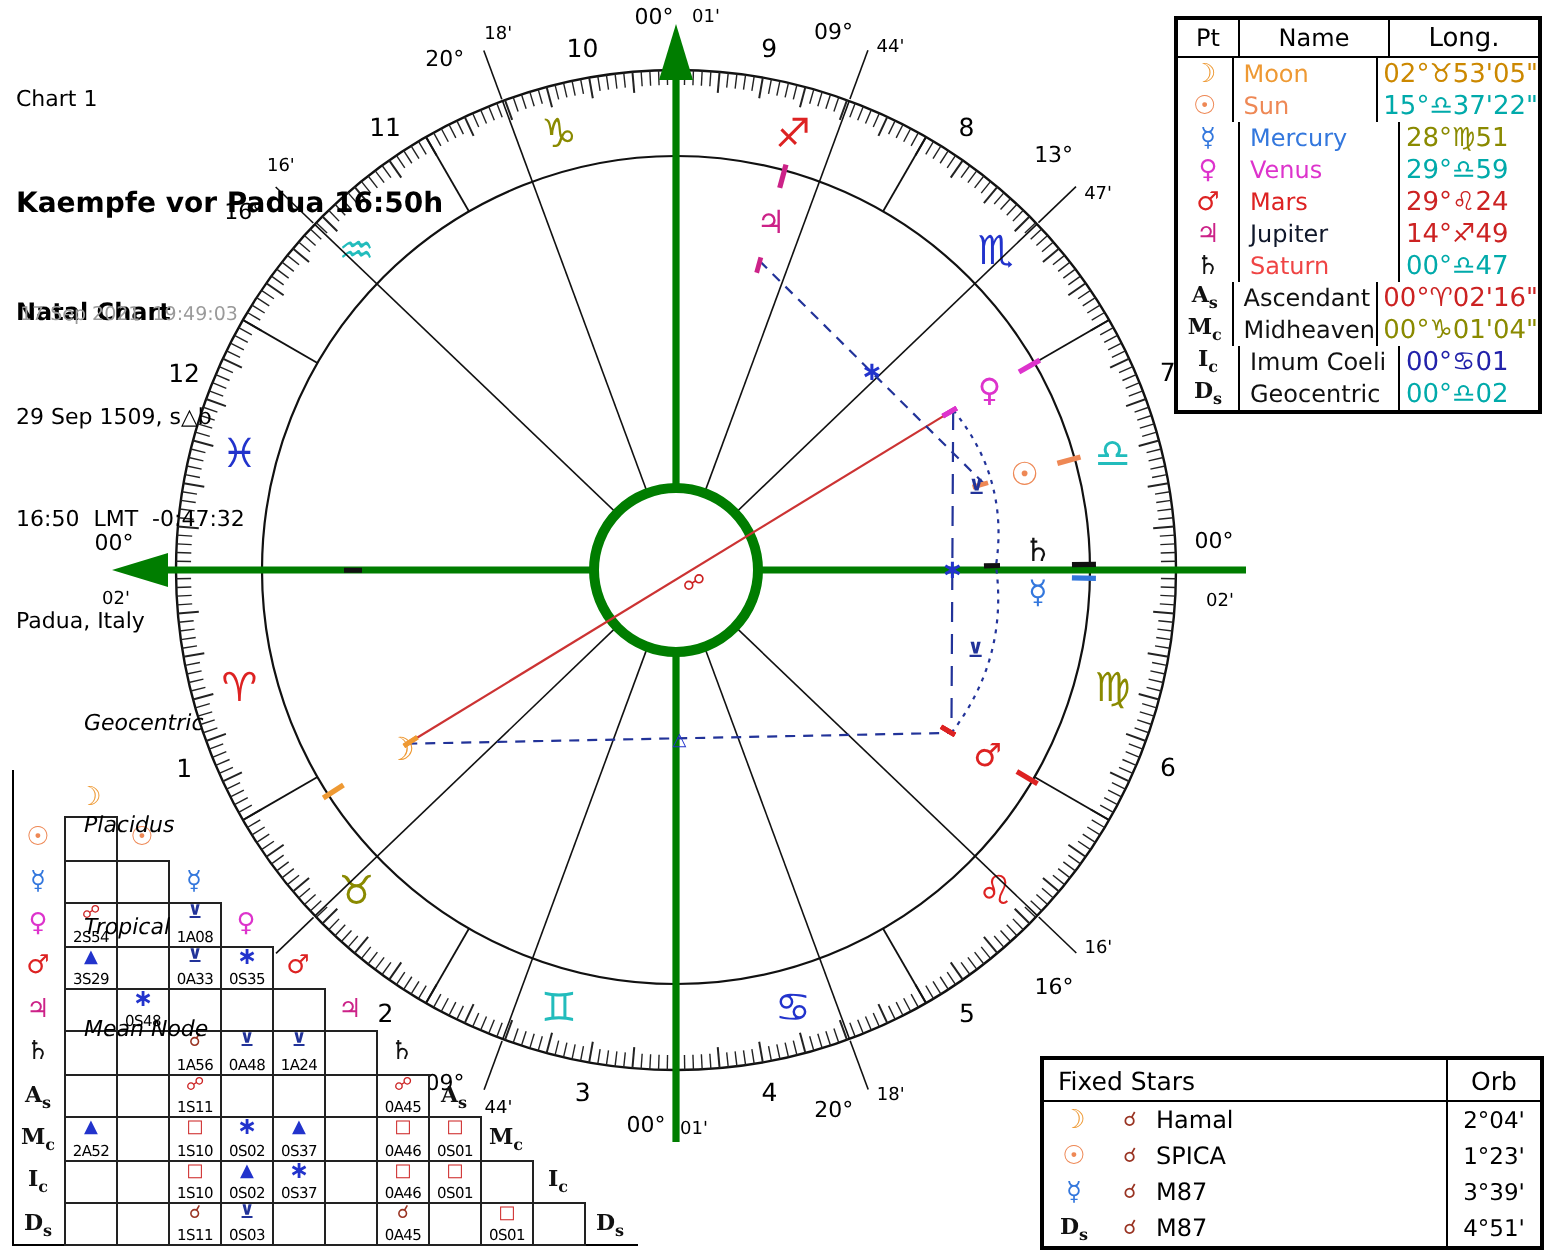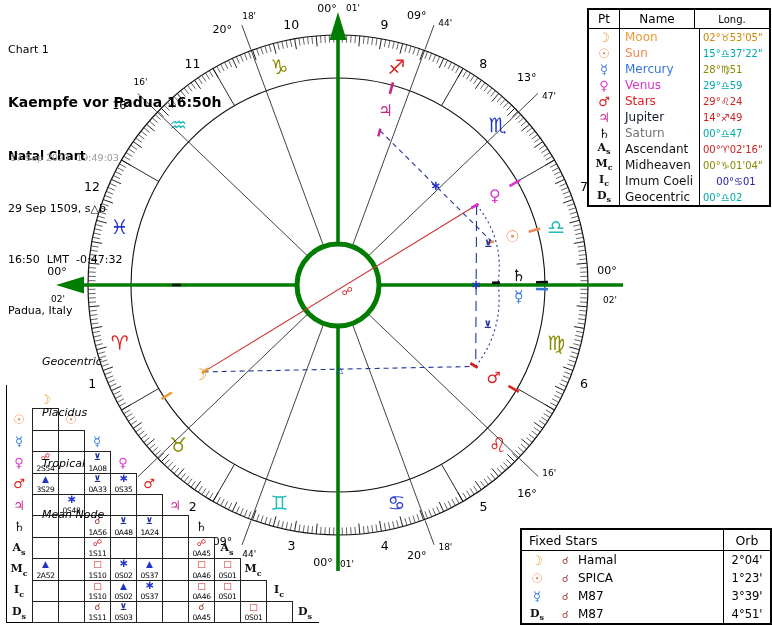--- a/index.html
+++ b/index.html
@@ -9,21 +9,21 @@
   .info div{font-size:11px;line-height:13px;}
   .info .title{font-weight:bold;font-size:14px;line-height:17px;}
   .info .subtitle{font-weight:bold;font-size:12px;line-height:15px;}
   .info .setting{font-style:italic;padding-left:34px;}
   .timestamp{position:absolute;left:10px;top:152px;z-index:4;font-size:9.5px;color:#9a9a9a;white-space:pre;}
   .ptable{position:absolute;left:587px;top:8px;width:180px;z-index:5;background:#fff;border:2px solid #000;}
   .ptable .hdr{display:flex;height:18px;align-items:center;border-bottom:1px solid #000;font-size:12px;}
   .ptable .row{display:flex;height:16px;align-items:center;}
   .c-pt{width:30px;text-align:center;border-right:1px solid #000;align-self:stretch;display:flex;align-items:center;justify-content:center;}
   .c-name{width:74px;border-right:1px solid #000;align-self:stretch;display:flex;align-items:center;padding-left:5px;font-size:12px;}
-  .c-long{flex:1;padding-left:3px;font-size:10px;white-space:pre;}
+  .c-long{flex:1;padding-left:3px;font-size:13px;white-space:pre;}
   .hdr .c-name{justify-content:center;padding-left:0;}
   .hdr .c-long{text-align:center;padding-left:0;}
   .pt-glyph{font-size:13px;line-height:13px;}
   .angle-glyph{font-family:"DejaVu Serif",serif;font-weight:bold;font-size:11px;}
   .angle-glyph sub{font-size:8px;}
   .fstable{position:absolute;left:520px;top:528px;width:248px;z-index:5;background:#fff;border:2px solid #000;}
   .fstable .hdr{display:flex;height:20px;align-items:center;border-bottom:1px solid #000;font-size:12.5px;}
   .fs-title{flex:1;padding-left:7px;}
   .fs-orb{width:46px;text-align:center;border-left:1px solid #000;align-self:stretch;display:flex;align-items:center;justify-content:center;}
   .fstable .row{display:flex;height:18px;align-items:center;}
@@ -588,35 +588,35 @@
           <div class="c-pt" style="color: rgb(221, 51, 204);">
             <span class="pt-glyph">♀</span>
           </div>
           <div class="c-name" style="color: rgb(221, 51, 204);">Venus</div>
           <div class="c-long" style="color: rgb(0, 170, 170);">29°♎59</div>
         </div>
         <div class="row">
           <div class="c-pt" style="color: rgb(221, 34, 34);">
             <span class="pt-glyph">♂</span>
           </div>
-          <div class="c-name" style="color: rgb(221, 34, 34);">Stars</div>
+          <div class="c-name" style="color: rgb(221, 34, 34);">Mars</div>
           <div class="c-long" style="color: rgb(204, 34, 34);">29°♌24</div>
         </div>
         <div class="row">
           <div class="c-pt" style="color: rgb(204, 34, 136);">
             <span class="pt-glyph">♃</span>
           </div>
           <div class="c-name" style="color: #0f172a;">Jupiter</div>
           <div class="c-long" style="color: rgb(204, 34, 34);">14°♐49</div>
         </div>
         <div class="row">
           <div class="c-pt" style="color: rgb(17, 17, 17);">
             <span class="pt-glyph">♄</span>
           </div>
-          <div class="c-name" style="color: #737373;">Saturn</div>
+          <div class="c-name" style="color: #ef4444;">Saturn</div>
           <div class="c-long" style="color: rgb(0, 170, 170);">00°♎47</div>
         </div>
         <div class="row">
           <div class="c-pt" style="color: rgb(17, 17, 17);">
             <span class="angle-glyph">A<sub>s</sub></span>
           </div>
           <div class="c-name" style="color: rgb(17, 17, 17);">Ascendant</div>
           <div class="c-long" style="color: rgb(204, 34, 34);">00°♈02'16"</div>
         </div>
         <div class="row">
@@ -624,21 +624,21 @@
             <span class="angle-glyph">M<sub>c</sub></span>
           </div>
           <div class="c-name" style="color: rgb(17, 17, 17);">Midheaven</div>
           <div class="c-long" style="color: rgb(138, 138, 0);">00°♑01'04"</div>
         </div>
         <div class="row">
           <div class="c-pt" style="color: rgb(17, 17, 17);">
             <span class="angle-glyph">I<sub>c</sub></span>
           </div>
           <div class="c-name" style="color: rgb(17, 17, 17);">Imum Coeli</div>
-          <div class="c-long" style="color: rgb(34, 34, 170); text-align: center;">00°♋01</div>
+          <div class="c-long" style="color: rgb(34, 34, 170);">00°♋01</div>
         </div>
         <div class="row">
           <div class="c-pt" style="color: rgb(17, 17, 17);">
             <span class="angle-glyph">D<sub>s</sub></span>
           </div>
           <div class="c-name" style="color: rgb(17, 17, 17);">Geocentric</div>
           <div class="c-long" style="color: rgb(0, 170, 170);">00°♎02</div>
         </div>
       </div>
   </div>

